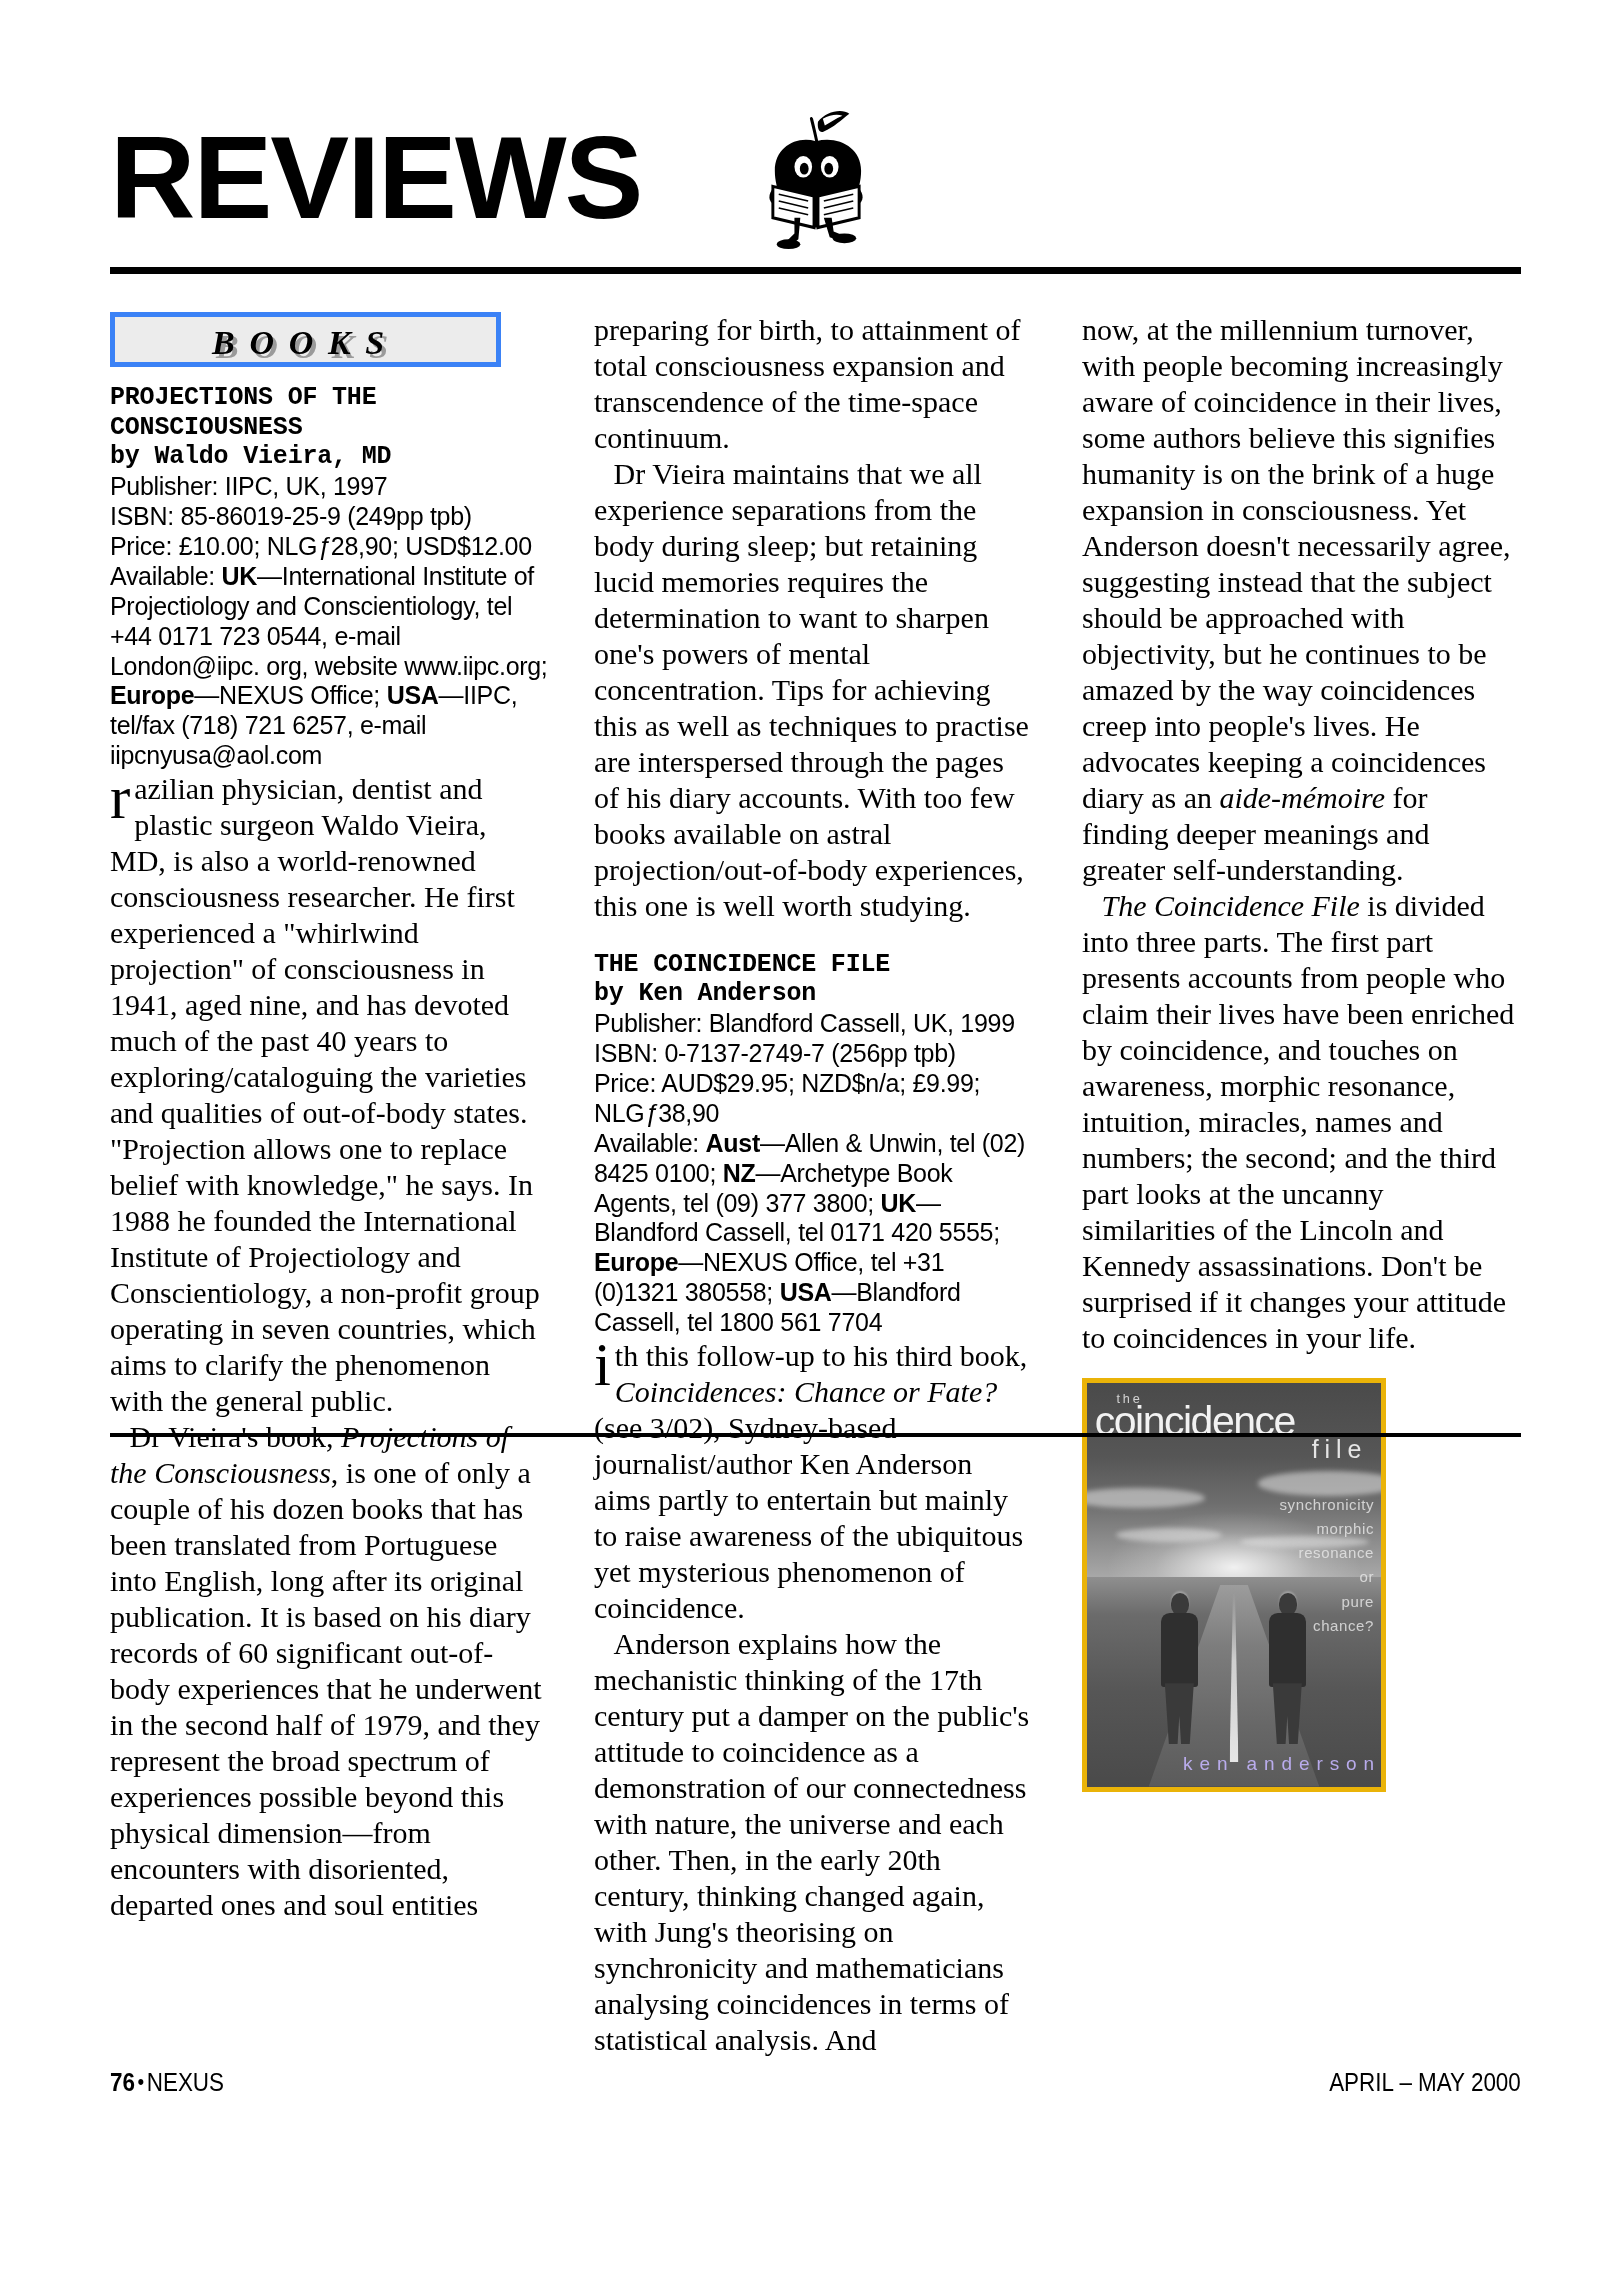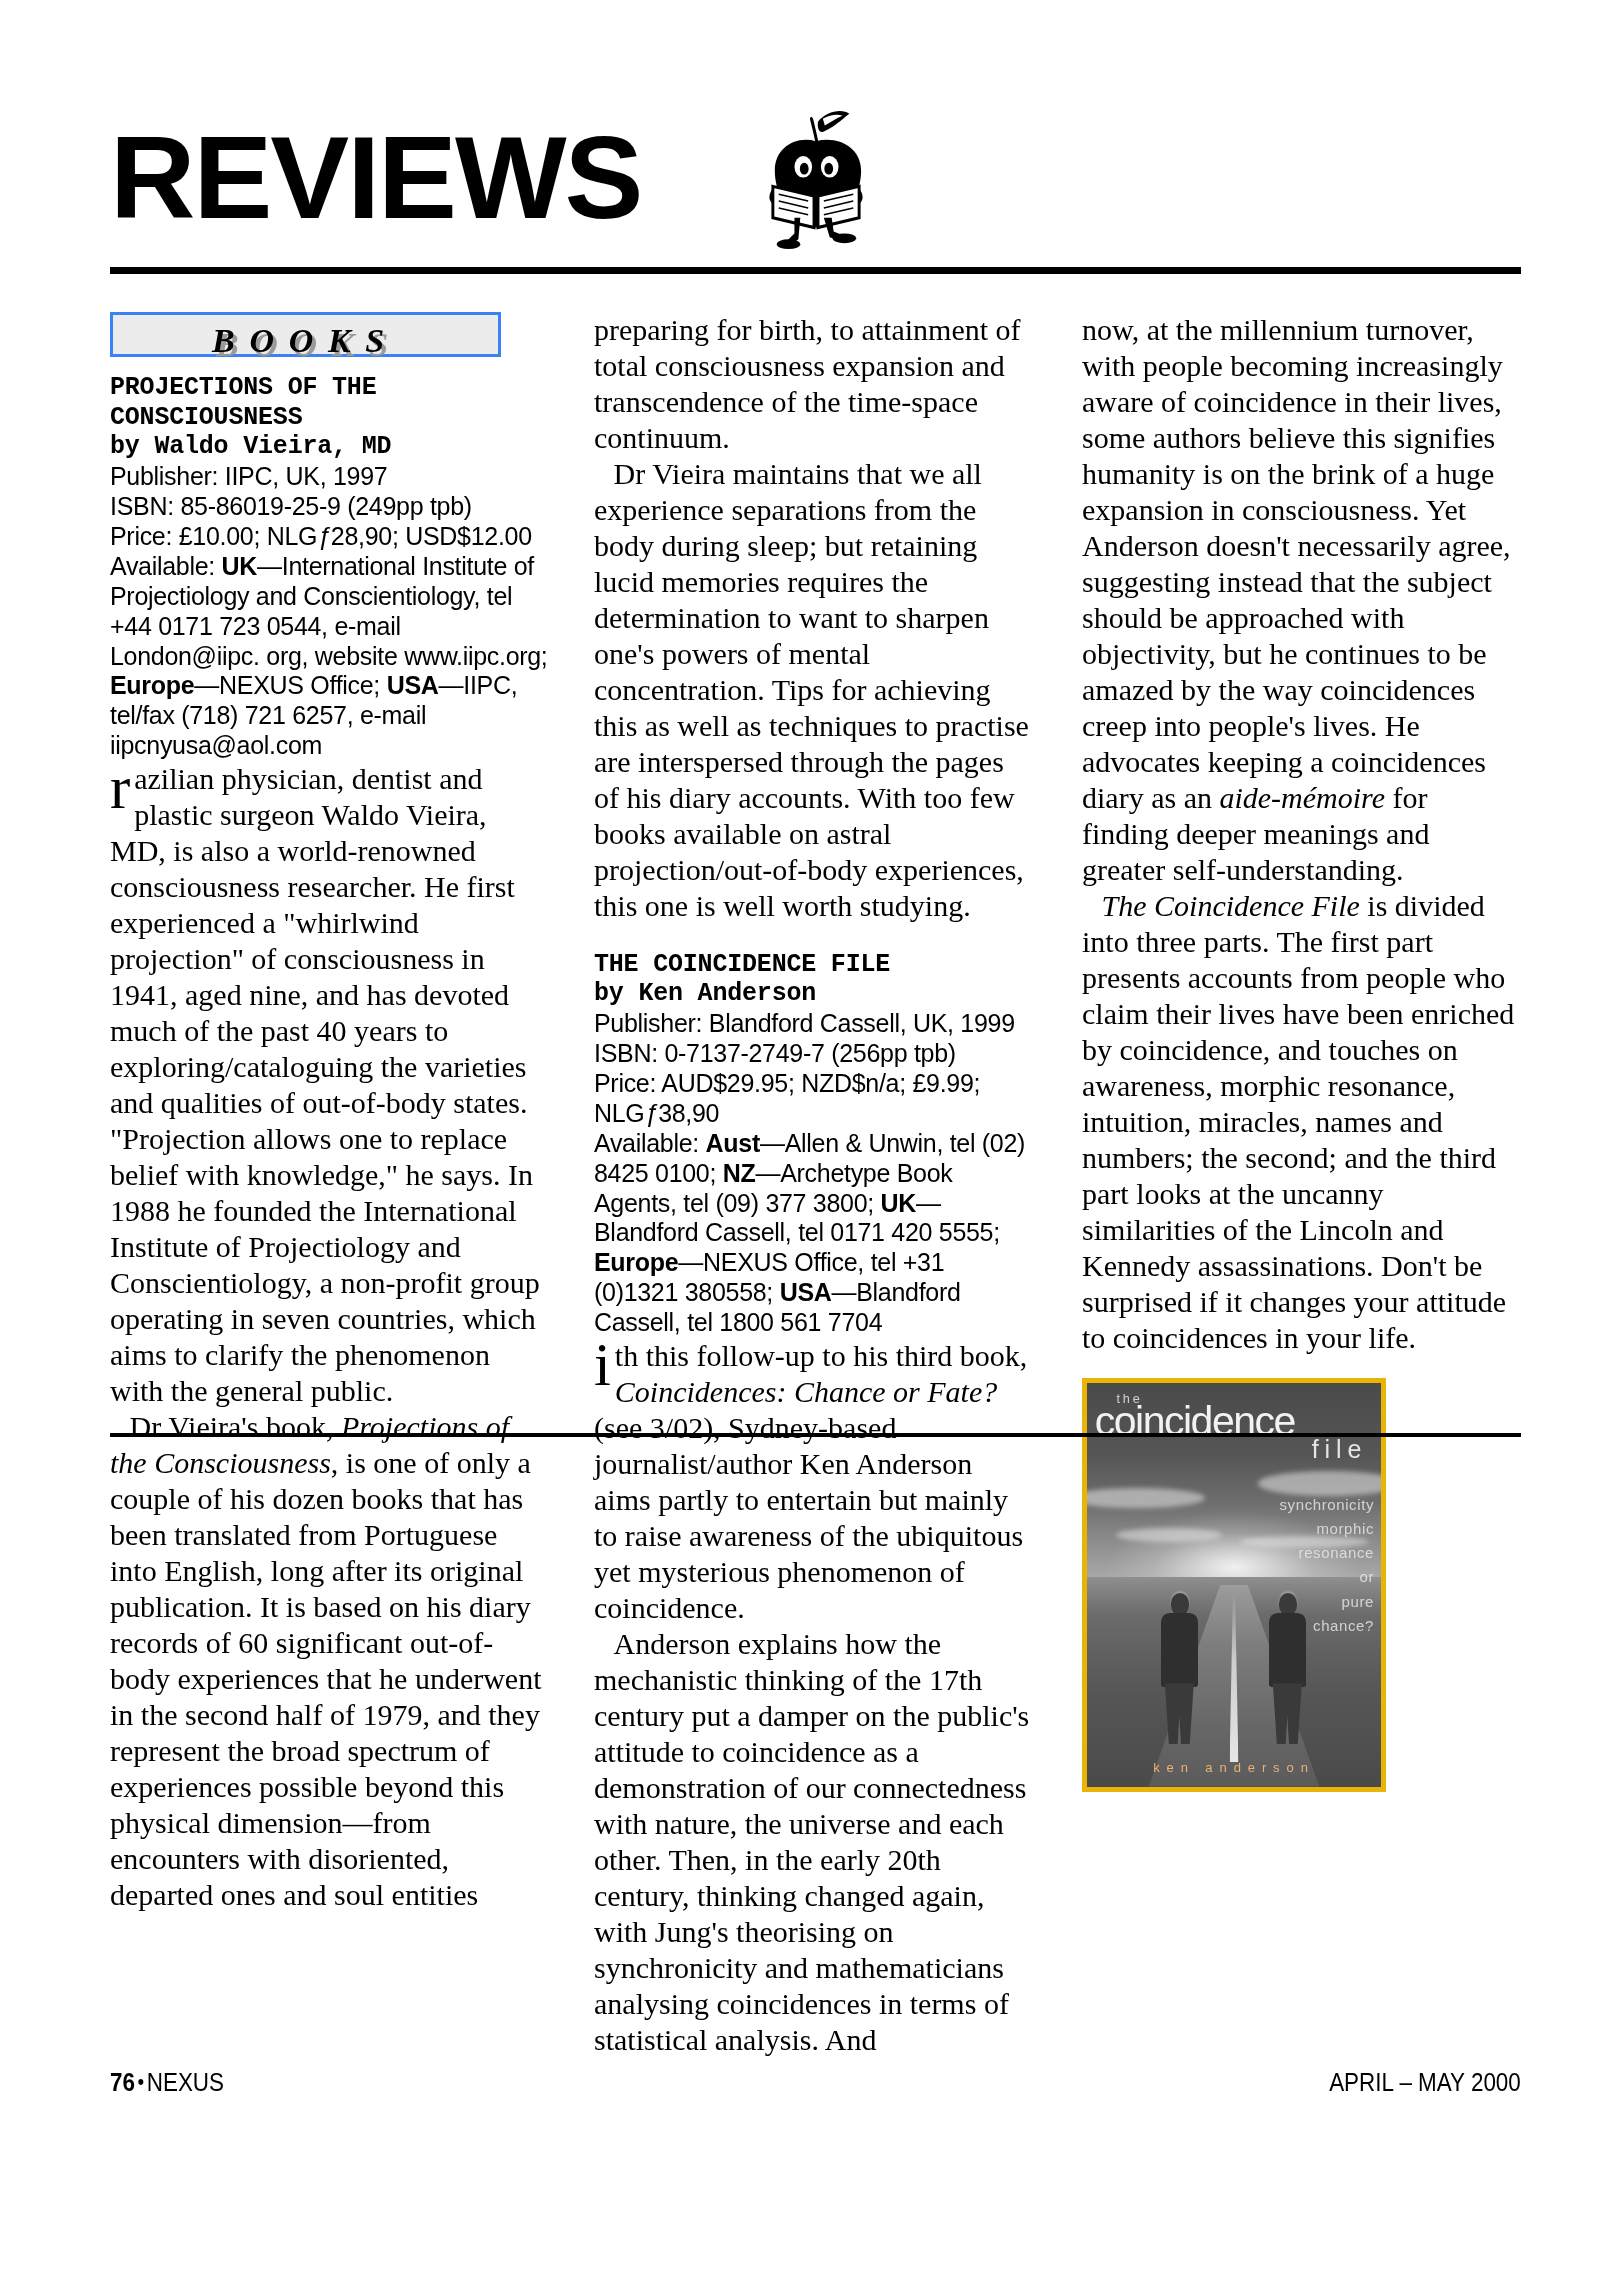--- a/index.html
+++ b/index.html
@@ -60,22 +60,22 @@
     width: 438px;
   }
   .col1 { left: 110px; }
   .col2 { left: 594px; }
   .col3 { left: 1082px; }
 
   
   .books-banner {
     box-sizing: border-box;
     width: 391px;
-    height: 45px;
-    border: 3px solid #3b82f6;
+    height: 55px;
+    border: 5px solid #3b82f6;
     background: #ececec;
     margin-bottom: 15.7px;
     position: relative;
   }
   .books-banner-text {
     position: absolute;
     left: 0;
     right: 0;
     top: 6.9px;
     text-align: center;
@@ -264,25 +264,25 @@
     font-size: 15px;
     line-height: 1.62;
     color: #e8e8e8;
     opacity: 0.82;
     letter-spacing: 0.6px;
   }
   .cover-author {
     position: absolute;
     left: 0; right: 0;
     bottom: 11.8px;
-    text-align: center;
-    font-family: "Liberation Sans", sans-serif;
-    font-size: 13px;
+    text-align: right;
+    font-family: "Liberation Sans", sans-serif;
+    font-size: 19px;
     letter-spacing: 6.9px;
-    color: #fdba74;
+    color: #c4b5fd;
     opacity: 0.9;
   }
 
   
   .footer-rule {
     position: absolute;
     left: 110px;
     top: 1433px;
     width: 1411px;
     height: 3.9px;

